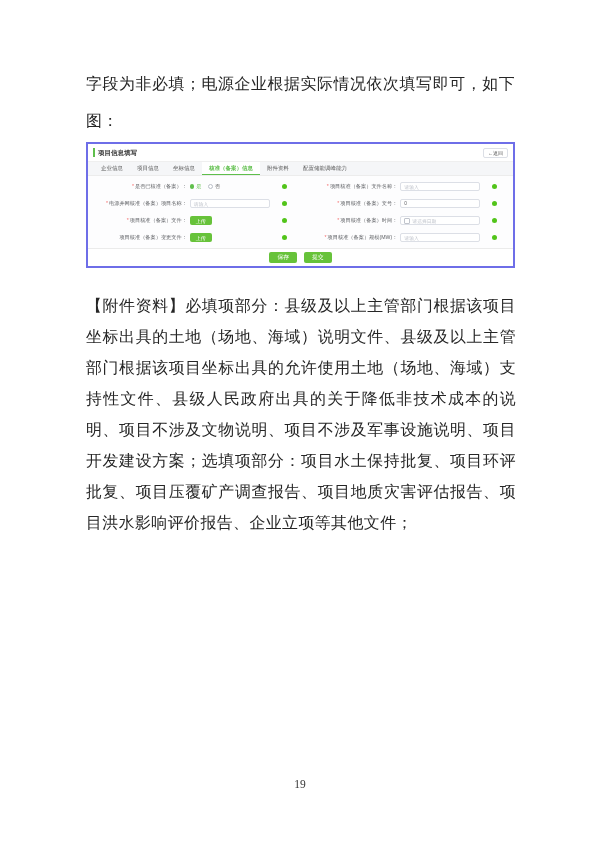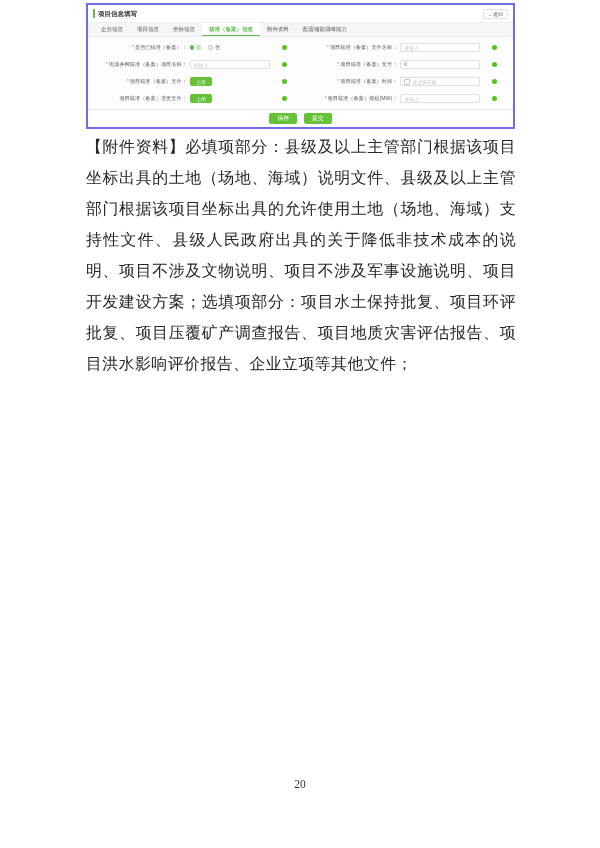--- a/index.html
+++ b/index.html
@@ -13,21 +13,21 @@
   .intro{
     margin:65px 85px 0 86px;
     font-size:15.9px;color:#262626;letter-spacing:0.45px;
     line-height:37px;text-align:justify;text-justify:inter-ideograph;
   }
   .doc-par{
     margin:0 84px 0 86px;
     font-size:15.9px;color:#262626;letter-spacing:0.45px;
     line-height:31px;text-align:justify;text-justify:inter-ideograph;
   }
-  .doc-block{margin-top:2px;}
+  .doc-block{margin-top:22px;}
   .pageno{
     position:absolute;top:778px;left:0;right:0;text-align:center;
     font-size:11.5px;color:#333;
   }
 
   
   .shot{
     box-sizing:border-box;
     margin:3px 85px 0 86px;height:126px;
     border:2px solid #6e6ee8;background:#fff;
@@ -102,20 +102,21 @@
     background:#67c23a;color:#fff;border:none;border-radius:2px;
     font-size:5.8px;padding:2px 8px;line-height:7px;cursor:pointer;
     font-family:"Liberation Sans", sans-serif;
   }
 </style>
 </head>
 <body>
 
 <div class="page">
 
+  <p class="intro">字段为非必填；电源企业根据实际情况依次填写即可，如下图：</p>
 
   <div class="shot">
 
     <div class="shot-header">
       <div class="shot-title">项目信息填写</div>
       <button class="back-btn">←返回</button>
     </div>
 
     <div class="tabs">
       <div class="tab">企业信息</div>
@@ -208,15 +209,15 @@
       <button class="fbtn">保存</button>
       <button class="fbtn">提交</button>
     </div>
 
   </div>
 
   <div class="doc-block">
     <p class="doc-par">【附件资料】必填项部分：县级及以上主管部门根据该项目坐标出具的土地（场地、海域）说明文件、县级及以上主管部门根据该项目坐标出具的允许使用土地（场地、海域）支持性文件、县级人民政府出具的关于降低非技术成本的说明、项目不涉及文物说明、项目不涉及军事设施说明、项目开发建设方案；选填项部分：项目水土保持批复、项目环评批复、项目压覆矿产调查报告、项目地质灾害评估报告、项目洪水影响评价报告、企业立项等其他文件；</p>
   </div>
 
-  <div class="pageno">20</div>
+  <div class="pageno">19</div>
 
 </div>
 
 </body></html>

